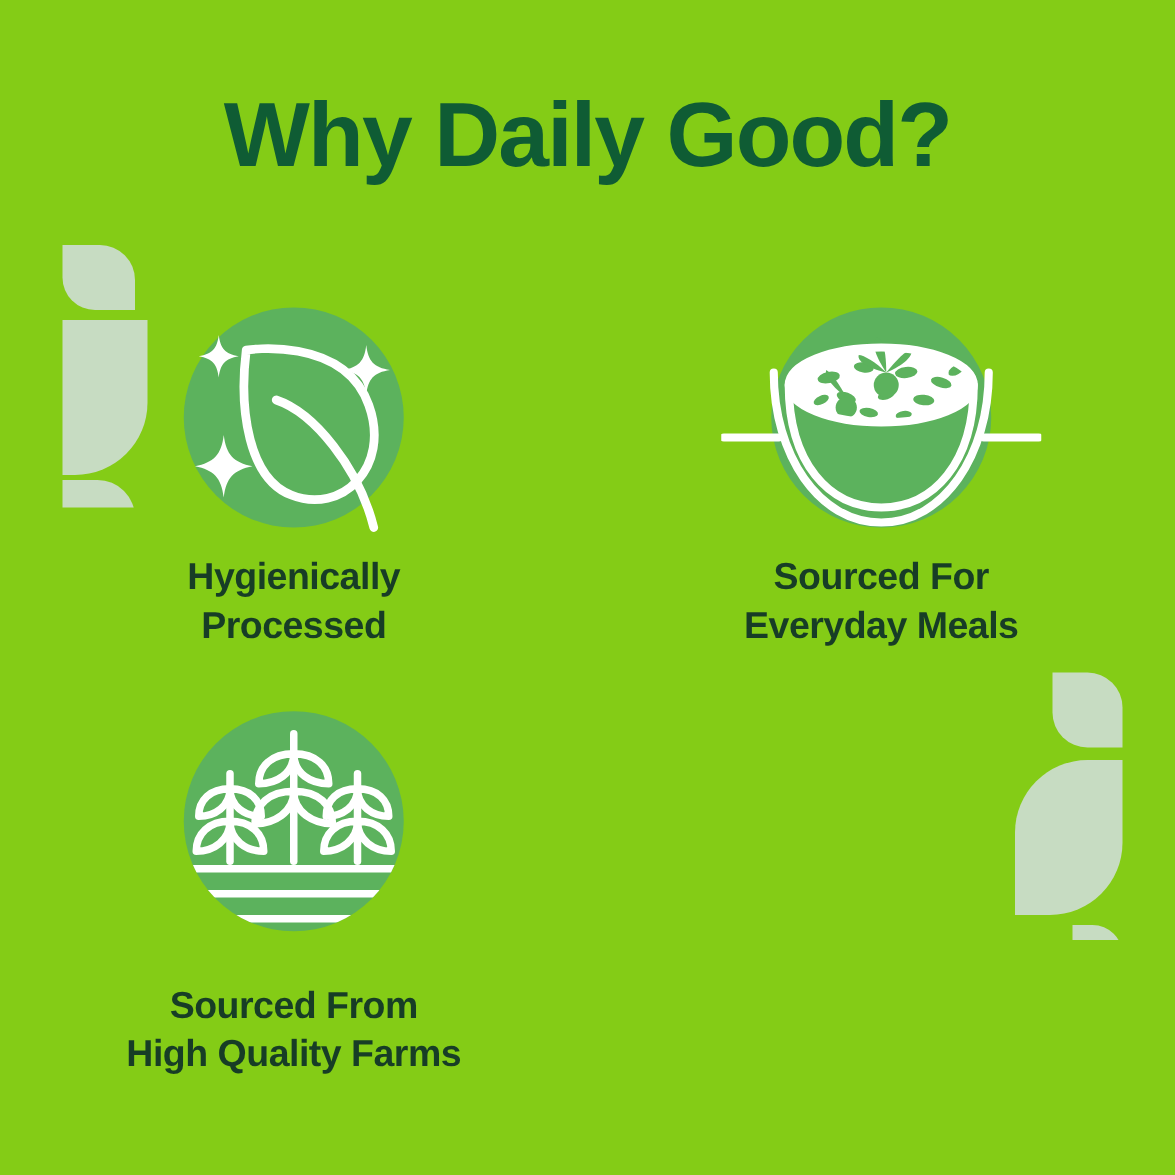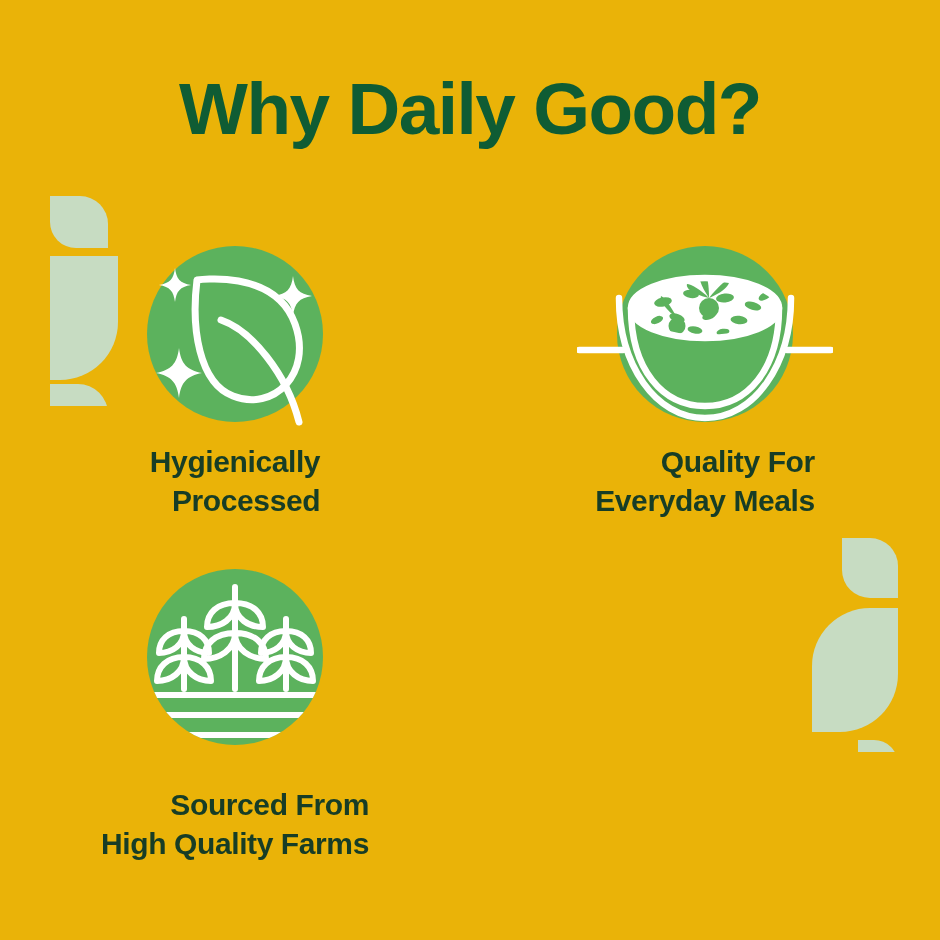--- a/index.html
+++ b/index.html
@@ -10,21 +10,21 @@
     width: 940px;
     height: 940px;
     background: #e7f7e1;
     font-family: "Liberation Sans", sans-serif;
     overflow: hidden;
   }
   #poster {
     position: relative;
     width: 940px;
     height: 940px;
-    background: #eab308;
+    background: #84cc16;
     overflow: hidden;
   }
 
   
   .watermark {
     position: absolute;
     pointer-events: none;
   }
   .wm-left  { left: 18px;  top: 196px; }
   .wm-right { left: 798px; top: 532px; }
@@ -74,21 +74,21 @@
   }
   .icon-art {
     position: absolute;
     left: -40px;
     top: -40px;
     width: 256px;
     height: 256px;
   }
   .caption {
     margin-top: 20px;
-    text-align: right;
+    text-align: center;
     font-size: 30px;
     line-height: 39px;
     font-weight: 700;
     letter-spacing: -0.4px;
     color: #173d26;
     white-space: pre-line;
     font-family: "Liberation Sans", sans-serif;
   }
   .cell.row2 .caption { font-size: 30px; margin-top: 40px; }
 </style>
@@ -172,21 +172,21 @@
             <g fill="none" stroke="#ffffff" stroke-width="6.5" stroke-linecap="round" stroke-linejoin="round">
               <ellipse cx="88" cy="62" rx="74" ry="30"></ellipse>
               <path d="M14 62 C 14 124, 46 160, 88 160 C 130 160, 162 124, 162 62"></path>
               <path d="M2 52 C 2 118, 38 172, 88 172 C 138 172, 174 118, 174 52"></path>
               <path d="M-38 104 H 6"></path>
               <path d="M170 104 H 214"></path>
             </g>
           </g>
         </svg>
       </div>
-      <div class="caption">Quality For
+      <div class="caption">Sourced For
 Everyday Meals</div>
     </div>
 
     <div class="cell row2">
       <div class="icon-wrap">
         <div class="icon-circle"></div>
         <svg class="icon-art" viewBox="0 0 256 256">
           <defs>
             <clipPath id="circleClipFarm">
               <circle cx="128" cy="128" r="88"></circle>

